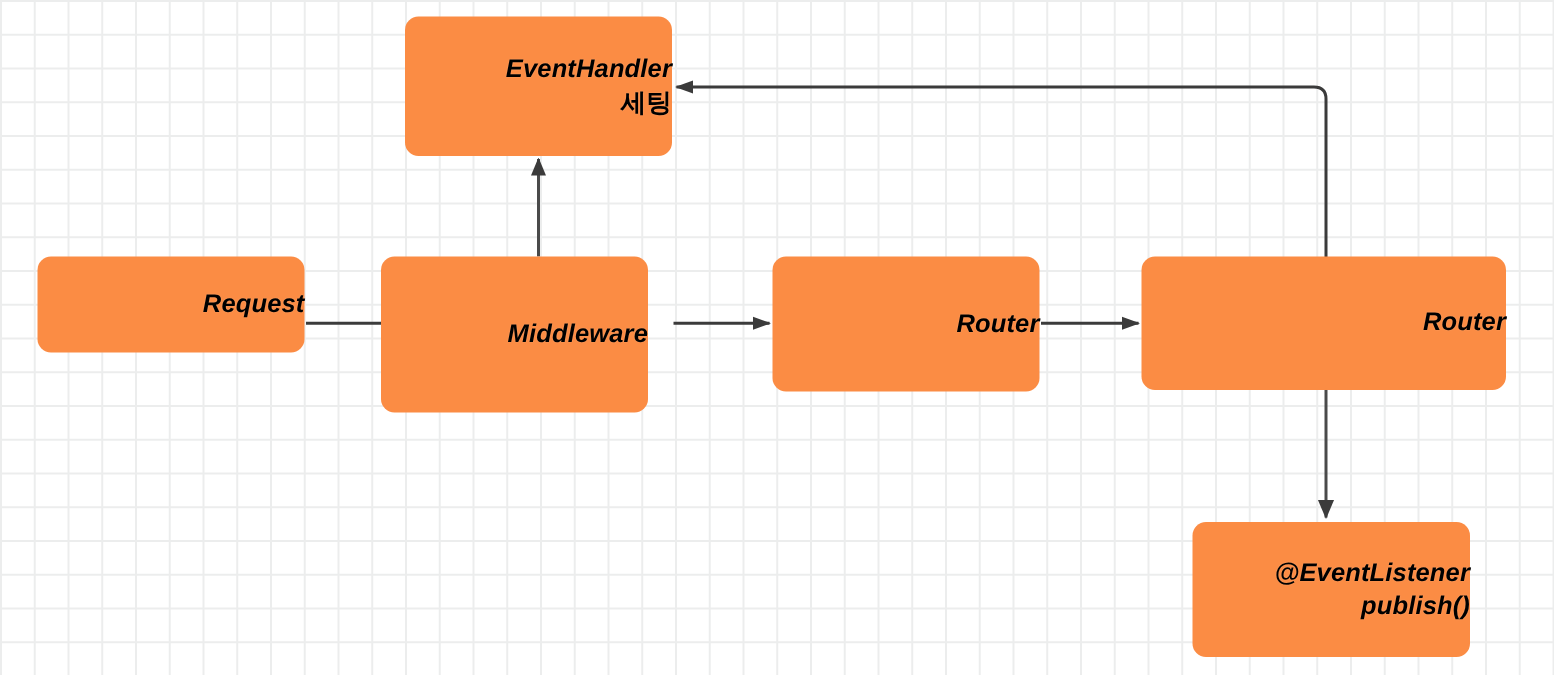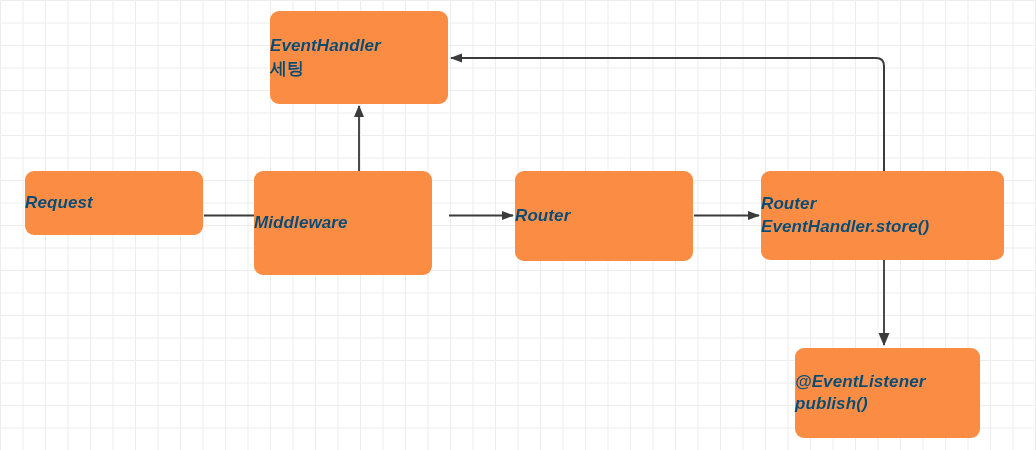--- a/index.html
+++ b/index.html
@@ -28,26 +28,26 @@
       22.5px 22.5px,
       90px 90px,
       90px 90px;
     background-position: 0px 0px, 0px 0px, 0px 0px, 0px 0px;
   }
   .node {
     position: absolute;
     box-sizing: border-box;
     background: #fb8c44;
     border-radius: 9px;
-    color: #0c4a6e;
+    color: #000000;
     font-weight: bold;
     font-style: italic;
     font-size: 17px;
     line-height: 1.32;
-    text-align: left;
+    text-align: right;
     display: flex;
     align-items: center;
     justify-content: center;
     white-space: nowrap;
     letter-spacing: 0.1px;
     text-shadow: 0 0 1px rgba(255,255,255,0.25);
   }
   .node-label {
     display: block;
     width: 100%;
@@ -114,21 +114,20 @@
     <span class="node-label">Middleware</span>
   </div>
 
   <div class="node" style="left:515px; top:171px; width:178px; height:90px;">
     <span class="node-label">Router</span>
   </div>
 
   <div class="node" style="left:761px; top:171px; width:243px; height:89px;">
     <span class="node-label">
       <span>Router</span><br>
-      <span>EventHandler.store()</span>
     </span>
   </div>
 
   <div class="node" style="left:795px; top:348px; width:185px; height:90px;">
     <span class="node-label">
       <span>@EventListener</span><br>
       <span>publish()</span>
     </span>
   </div>
 

